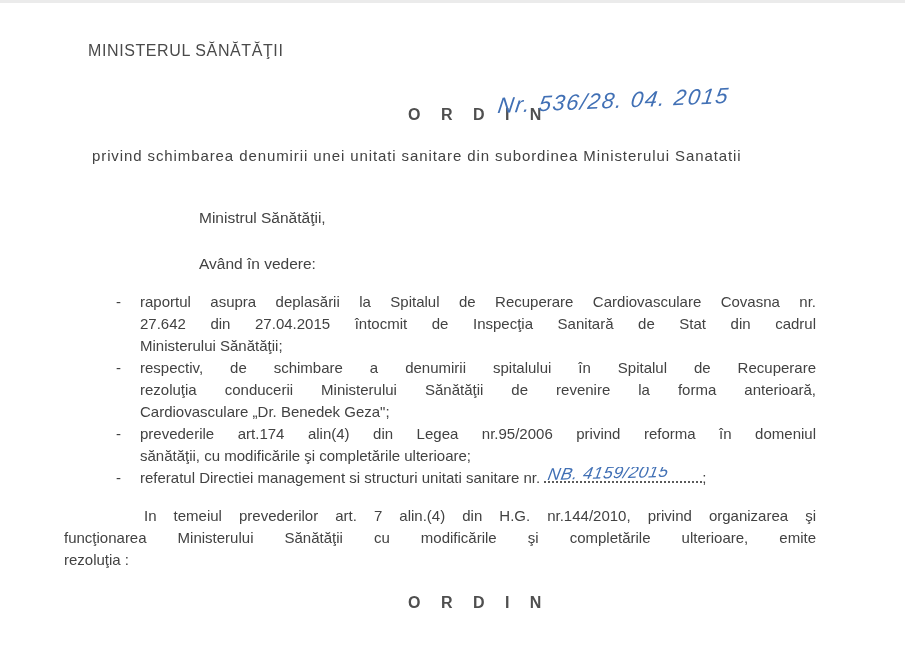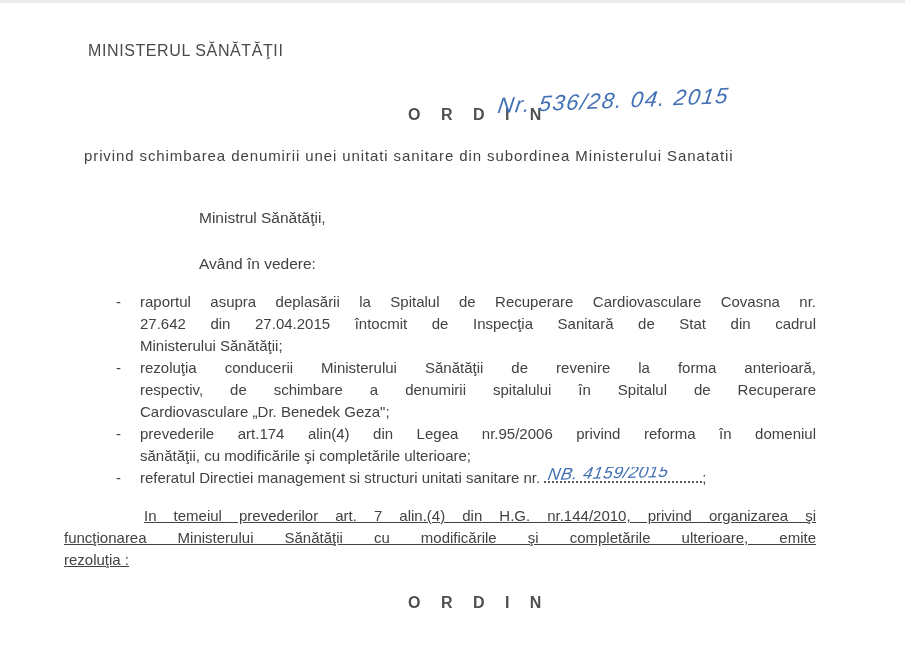--- a/index.html
+++ b/index.html
@@ -32,21 +32,21 @@
     white-space:nowrap;
   }
   .hw-number-top{
     position:absolute;left:498px;top:93px;
     font-size:22px;font-style:italic;color:var(--hw);
     letter-spacing:1.5px;white-space:nowrap;
     transform:skewX(-10deg) rotate(-2.5deg);
     transform-origin:left center;
   }
   .subtitle{
-    position:absolute;left:84px;top:147px;
+    position:absolute;left:92px;top:147px;
     font-size:15px;letter-spacing:0.9px;
     white-space:nowrap;
   }
   .minister-line{
     position:absolute;left:199px;top:209px;
     font-size:15.5px;white-space:nowrap;text-align:right;
   }
   .considering-line{
     position:absolute;left:199px;top:255px;
     font-size:15.5px;white-space:nowrap;
@@ -62,21 +62,21 @@
   }
   .jline{
     text-align:justify;
     text-align-last:justify;
     text-justify:inter-word;
     height:22px;white-space:normal;overflow:hidden;
   }
   .jline.last{text-align-last:left;}
   .closing{
     position:absolute;left:64px;top:505px;width:752px;
-    font-size:15px;line-height:22px;text-decoration:underline;
+    font-size:15px;line-height:22px;
   }
   .closing .jline.first{padding-left:80px;}
   .ordin-bottom{
     position:absolute;left:408px;top:594px;
     font-size:16px;font-weight:600;letter-spacing:8px;color:#4f4f4f;
     white-space:nowrap;
   }
   .hw-slot{
     position:relative;display:inline-block;
     width:158px;height:13px;
@@ -113,22 +113,22 @@
 
     <div class="bullet">
       <span class="dash">-</span>
       <div class="jline">raportul asupra deplasării la Spitalul de Recuperare Cardiovasculare Covasna nr.</div>
       <div class="jline">27.642 din 27.04.2015 întocmit de Inspecţia Sanitară de Stat din cadrul</div>
       <div class="jline last">Ministerului Sănătăţii;</div>
     </div>
 
     <div class="bullet">
       <span class="dash">-</span>
+      <div class="jline">respectiv, de schimbare a denumirii spitalului în Spitalul de Recuperare</div>
       <div class="jline">rezoluţia conducerii Ministerului Sănătăţii de revenire la forma anterioară,</div>
-      <div class="jline">respectiv, de schimbare a denumirii spitalului în Spitalul de Recuperare</div>
       <div class="jline last">Cardiovasculare „Dr. Benedek Geza";</div>
     </div>
 
     <div class="bullet">
       <span class="dash">-</span>
       <div class="jline">prevederile art.174 alin(4) din Legea nr.95/2006 privind reforma în domeniul</div>
       <div class="jline last">sănătăţii, cu modificările şi completările ulterioare;</div>
     </div>
 
     <div class="bullet">

